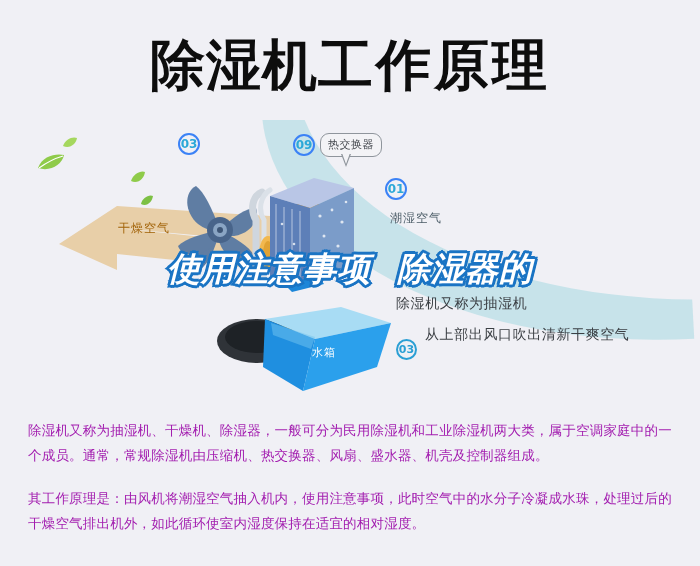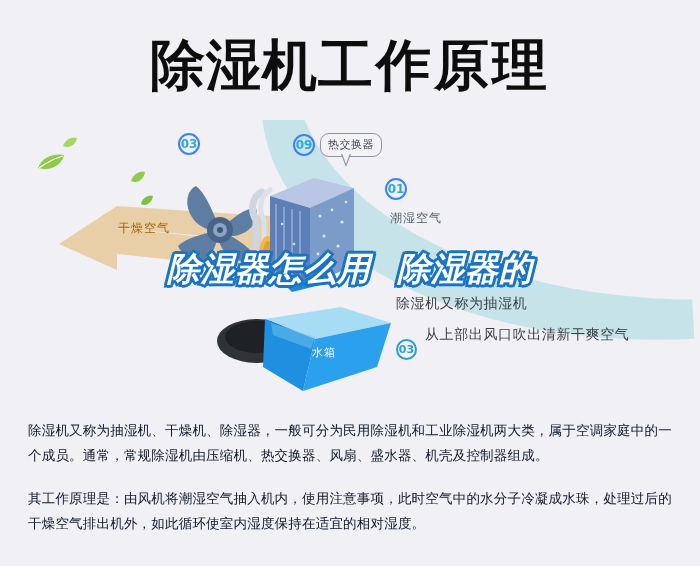--- a/index.html
+++ b/index.html
@@ -212,21 +212,21 @@
   .overlay-line span {
     color: #ffffff;
   }
   .ov-gap { display: inline-block; width: 26px; }
 
   
   .copy {
     position: absolute;
     left: 28px; top: 418px;
     width: 648px;
-    color: #0f172a;
+    color: #a21caf;
     font-size: 13.5px;
     line-height: 25px;
     letter-spacing: 0.2px;
   }
   .copy p { margin: 0 0 10px 0; }
   .copy .p2 { margin-top: 18px; }
 </style>
 </head>
 <body>
 
@@ -336,21 +336,21 @@
     <div class="dlabel" id="lbl-dry">干燥空气</div>
     <div class="dlabel" id="lbl-wet">潮湿空气</div>
 
     <div class="rdesc" id="rd-02">除湿机又称为抽湿机</div>
     <div class="badge" id="badge-r03">03</div>
     <div class="rdesc" id="rd-03">从上部出风口吹出清新干爽空气</div>
 
   </div>
 
   <div class="overlay">
-    <div class="overlay-line"><span>除湿器怎么用</span><span class="ov-gap"></span><span>除湿器的</span></div>
+    <div class="overlay-line"><span>使用注意事项</span><span class="ov-gap"></span><span>除湿器的</span></div>
   </div>
 
   <div class="copy">
     <p>除湿机又称为抽湿机、干燥机、除湿器，一般可分为民用除湿机和工业除湿机两大类，属于空调家庭中的一个成员。通常，常规除湿机由压缩机、热交换器、风扇、盛水器、机壳及控制器组成。</p>
     <p class="p2">其工作原理是：由风机将潮湿空气抽入机内，使用注意事项，此时空气中的水分子冷凝成水珠，处理过后的干燥空气排出机外，如此循环使室内湿度保持在适宜的相对湿度。</p>
   </div>
 
 </div>
 
 </body></html>

